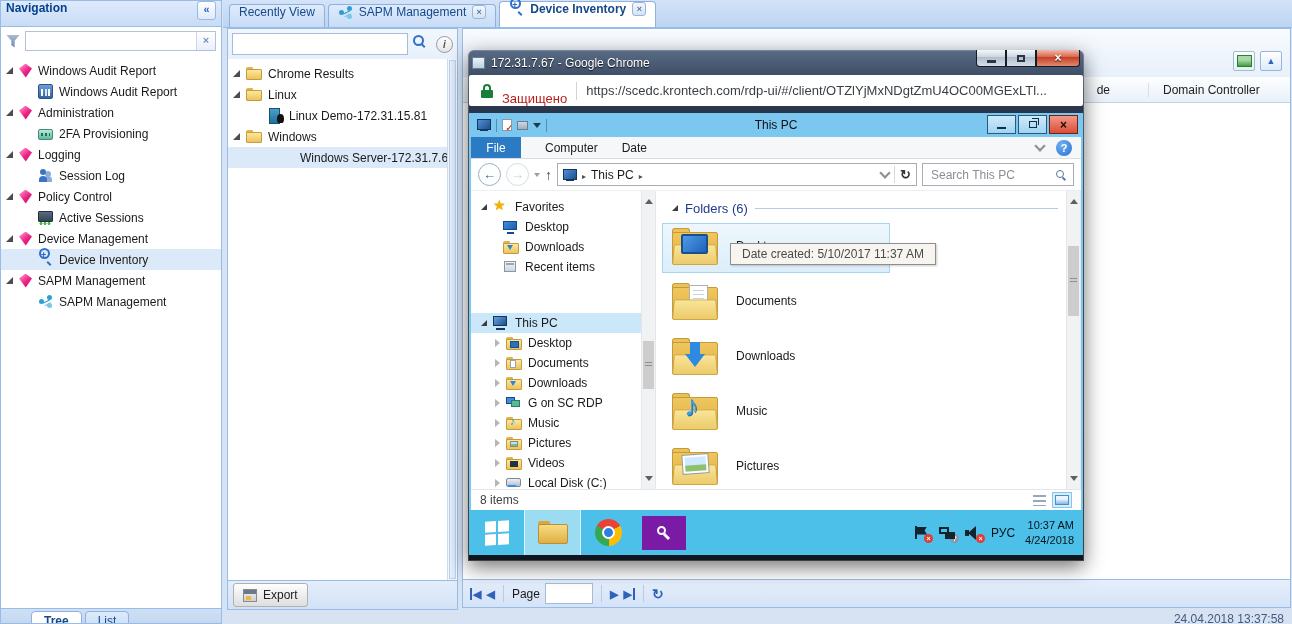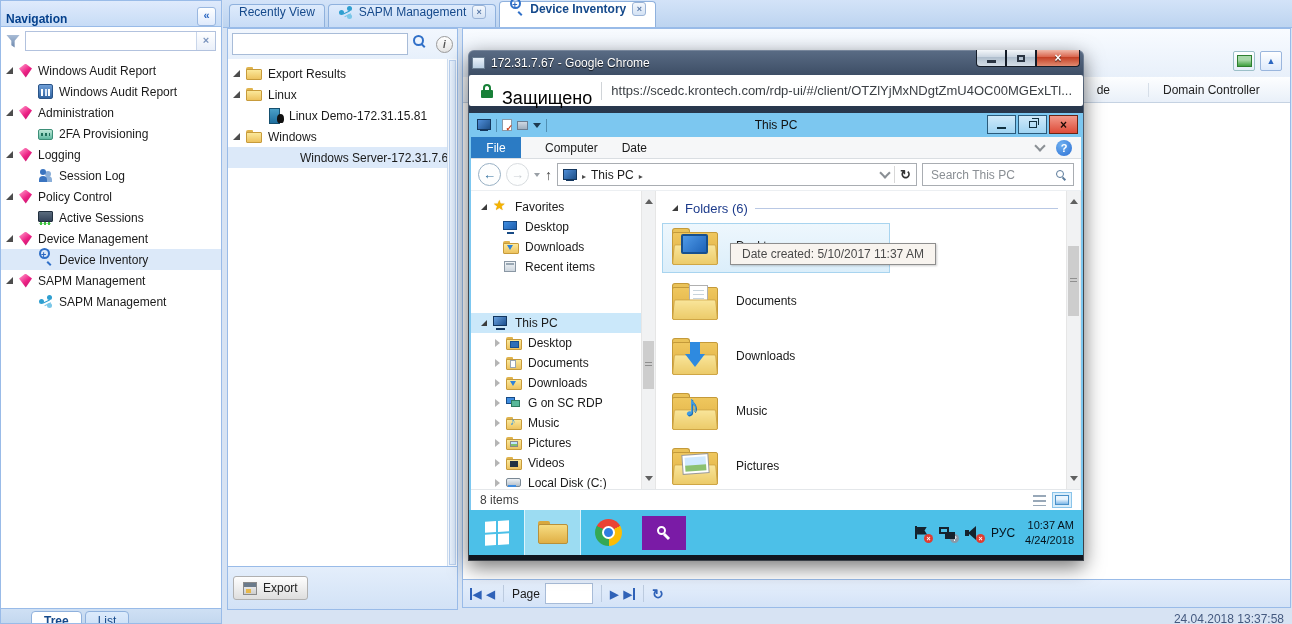--- a/index.html
+++ b/index.html
@@ -2,21 +2,21 @@
 <html><head>
 <meta charset="utf-8">
 <style>
   html,body{margin:0;padding:0;}
   .stage{position:relative;width:1292px;height:624px;overflow:hidden;background:#d7e3f3;
          font-family:"Liberation Sans",sans-serif;font-size:12px;color:#1a1a1a;}
   
   .lpanel{position:absolute;left:0;top:0;width:222px;height:624px;background:#fff;
           border:1px solid #99bbe8;box-sizing:border-box;overflow:hidden;}
   .lp-head{height:25px;background:linear-gradient(#dfeafc,#c7dcf6);border-bottom:1px solid #99bbe8;
-           display:flex;align-items:flex-end;padding:0 5px;}
+           display:flex;align-items:flex-start;padding:0 5px;}
   .lp-title{font-weight:bold;color:#04408c;flex:1;}
   .tool-btn{width:17px;height:17px;background:linear-gradient(#feffff,#dfeafc);border:1px solid #99b7e0;
             border-radius:3px;color:#2a66c0;font-size:11px;font-weight:bold;line-height:15px;text-align:center;}
   .lp-filter{height:28px;display:flex;align-items:center;gap:5px;padding:0 5px;}
   .funnel{width:14px;height:13px;flex:none;background:linear-gradient(#a8bcd6,#6d88ad);
           clip-path:polygon(0 0,100% 0,62% 48%,62% 100%,38% 82%,38% 48%);}
   .fwrap{flex:1;position:relative;height:20px;}
   .fwrap input{width:100%;height:20px;box-sizing:border-box;border:1px solid #b2c2de;font:12px "Liberation Sans",sans-serif;padding:0 22px 0 4px;}
   .clr-btn{position:absolute;right:1px;top:1px;width:18px;height:18px;border-left:1px solid #c9d6ea;
            background:linear-gradient(#fff,#e9eff9);color:#7a93bd;font-weight:bold;font-size:11px;
@@ -80,21 +80,21 @@
   .msearch input{flex:1;height:20px;border:1px solid #a8bcd8;font:12px "Liberation Sans",sans-serif;padding:0 4px;min-width:0;}
   .mag-btn{width:20px;height:20px;position:relative;flex:none;}
   .info-btn{width:17px;height:17px;border-radius:50%;border:1px solid #9a9a9a;background:linear-gradient(#fff,#e4e4e4);
        color:#555;font-size:10px;font-style:italic;font-weight:bold;text-align:center;line-height:15px;flex:none;box-sizing:border-box;}
   .mtree{flex:1;padding-top:4px;position:relative;}
   .m-child{padding-left:40px;}
   .m-child2{padding-left:72px;}
   .mscroll{position:absolute;right:0;top:0;bottom:0;width:9px;background:#f4f8fd;border-left:1px solid #cdddf0;}
   .mscroll .thumb{position:absolute;left:1px;right:1px;top:1px;bottom:1px;background:linear-gradient(90deg,#eaf2fc,#d7e6f8);border:1px solid #b9cfed;}
   .mfoot{height:28px;border-top:1px solid #99bbe8;background:linear-gradient(#e4eefb,#d2e2f6);
-       display:flex;align-items:center;padding:7px 5px;}
+       display:flex;align-items:center;padding:0 5px;}
   .btn{display:inline-flex;align-items:center;gap:6px;height:22px;padding:0 9px;background:linear-gradient(#fefefe,#dedede);
        border:1px solid #b0b0b0;border-radius:3px;color:#222;}
   .xico{width:14px;height:13px;background:linear-gradient(#f2f2f2,#cfcfcf);border:1px solid #8a8a8a;position:relative;box-sizing:border-box;}
   .xico::before{content:"";position:absolute;left:0;top:0;right:0;height:4px;background:#6a7a8a;}
   .xico::after{content:"";position:absolute;left:2px;bottom:1px;width:5px;height:4px;background:#e8b84a;}
   
   .rpanel{position:absolute;left:462px;top:28px;right:1px;bottom:16px;background:#fff;border:1px solid #99bbe8;
        box-sizing:border-box;overflow:hidden;}
   .rp-tool{height:48px;background:linear-gradient(#f8fbff,#e8f0fa);position:relative;}
   .rp-btns{position:absolute;right:8px;top:22px;display:flex;gap:5px;}
@@ -129,21 +129,21 @@
   .cb:first-child{border-radius:0 0 0 4px;}
   .cb.close{width:44px;background:linear-gradient(#f0b8a8,#d8624a 45%,#c33f24 45%,#e08a70);
       color:#fff;border-radius:0 0 4px 0;font-weight:bold;font-size:12px;line-height:15px;}
   .g-min{width:9px;height:3px;background:#2a3442;margin-top:6px;}
   .g-max{width:8px;height:7px;border:2px solid #2a3442;box-sizing:border-box;}
   .urlrow{height:31px;background:#fff;border-radius:2px;display:flex;align-items:center;gap:9px;padding:0 12px;}
   .lock{width:12px;height:14px;position:relative;flex:none;}
   .lock::before{content:"";position:absolute;left:2px;top:0;width:8px;height:8px;border:2px solid #188038;
        border-bottom:none;border-radius:5px 5px 0 0;box-sizing:border-box;}
   .lock::after{content:"";position:absolute;left:0;bottom:0;width:12px;height:8px;background:#188038;border-radius:1px;}
-  .secure{color:#000000;font-size:18px;margin-top:16px;}
+  .secure{color:#b91c1c;font-size:13px;margin-top:16px;}
   .vsep{width:1px;height:18px;background:#d0d4d8;}
   .url{font-size:13px;color:#3a3f44;white-space:nowrap;overflow:hidden;flex:1;}
   
   .rdpwrap{margin-top:7px;height:442px;display:flex;flex-direction:column;background:#fff;}
   .xwin{flex:1;display:flex;flex-direction:column;border-left:2px solid #7cc7f0;border-right:2px solid #7cc7f0;min-height:0;}
   .xtitle{height:24px;background:#7cc7f0;display:flex;align-items:center;gap:5px;padding-left:6px;position:relative;flex:none;}
   .mi-pcsm{width:14px;height:12px;position:relative;flex:none;}
   .mi-pcsm::before{content:"";position:absolute;left:0;top:0;width:12px;height:9px;
        background:linear-gradient(135deg,#4f8ed8,#1e5088);border:1px solid #14375e;}
   .mi-pcsm::after{content:"";position:absolute;left:3px;bottom:0;width:8px;height:2px;background:#14375e;}
@@ -386,21 +386,21 @@
   <div class="mpanel">
     <div class="msearch">
       <input value="" style="">
       <span class="mag-btn ci-mag"></span>
       <span class="info-btn">i</span>
     </div>
     <div class="mtree">
       <div class="trow">
         <span class="exp-se"></span>
         <span class="mi-folder"></span>
-        <span>Export Results</span>
+        <span>Chrome Results</span>
       </div>
       <div class="trow">
         <span class="exp-se"></span>
         <span class="mi-folder"></span>
         <span>Linux</span>
       </div>
       <div class="trow m-child">
         <span class="ci ci-linux"></span>
         <span>Linux Demo-172.31.15.81</span>
       </div>

